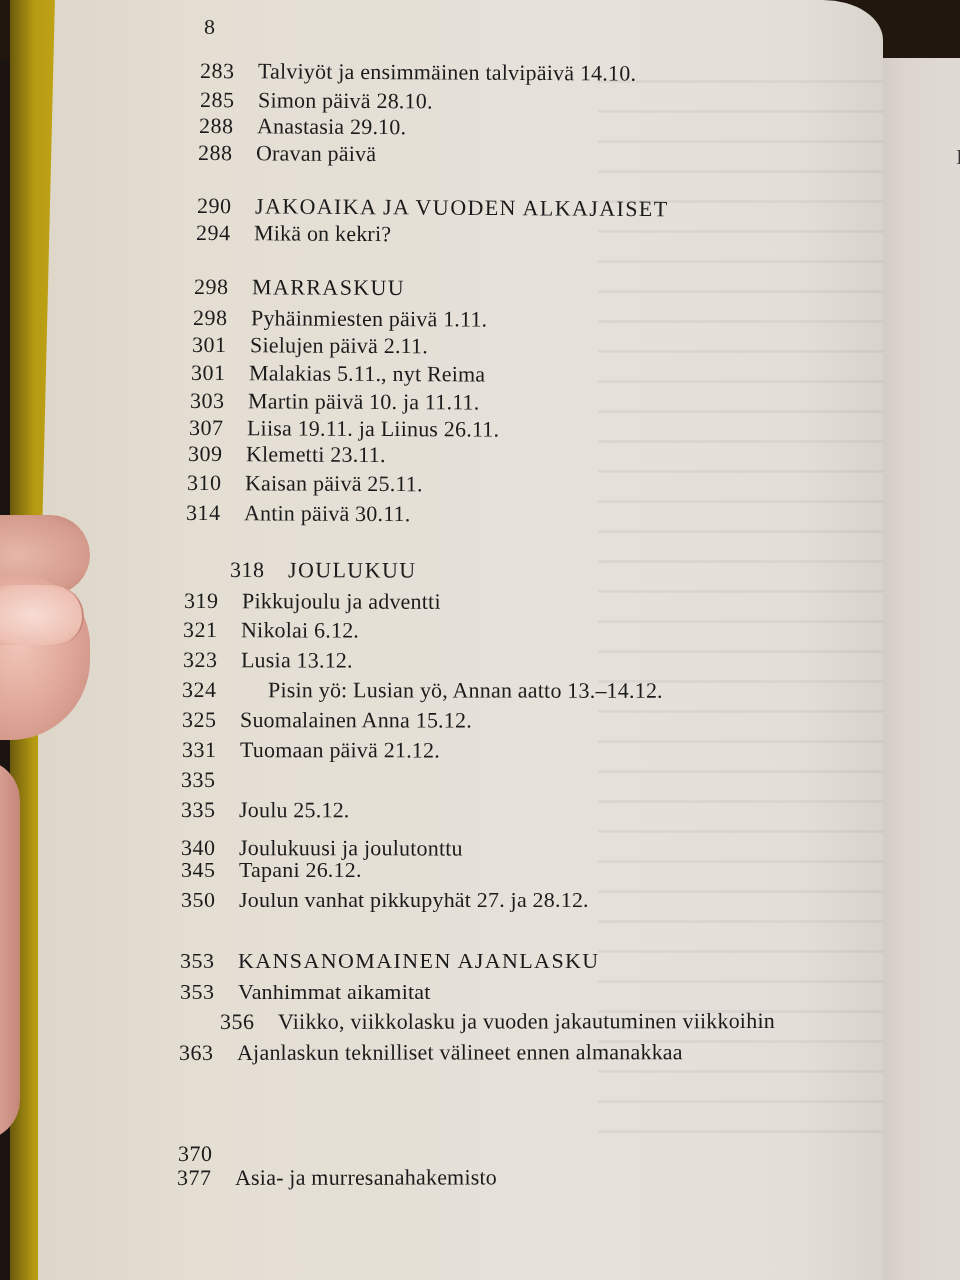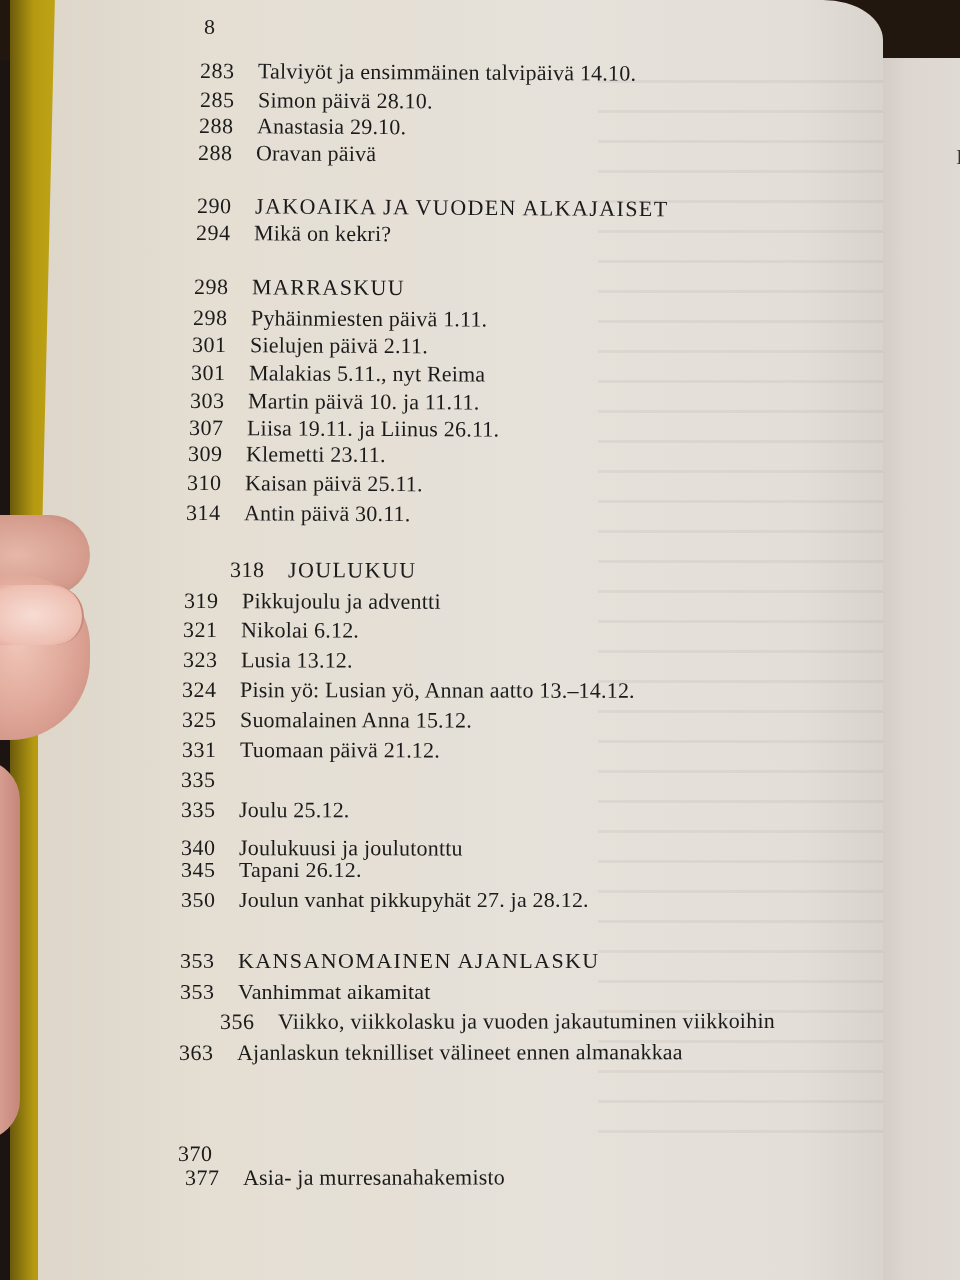--- a/index.html
+++ b/index.html
@@ -155,21 +155,21 @@
         <span class="toc-title">Pikkujoulu ja adventti</span>
       </div>
       <div class="toc-row" style="left: 183px; top: 617px; transform: rotate(0.2deg);">
         <span class="toc-num">321</span>
         <span class="toc-title">Nikolai 6.12.</span>
       </div>
       <div class="toc-row" style="left: 183px; top: 647px; transform: rotate(0.2deg);">
         <span class="toc-num">323</span>
         <span class="toc-title">Lusia 13.12.</span>
       </div>
-      <div class="toc-row" style="left: 182px; top: 677px; transform: rotate(0.1deg);">
+      <div class="toc-row" style="left: 182px; top: 677px; transform: rotate(0.1deg); gap: 28px;">
         <span class="toc-num">324</span>
         <span class="toc-title">Pisin yö: Lusian yö, Annan aatto 13.–14.12.</span>
       </div>
       <div class="toc-row" style="left: 182px; top: 707px; transform: rotate(0.1deg);">
         <span class="toc-num">325</span>
         <span class="toc-title">Suomalainen Anna 15.12.</span>
       </div>
       <div class="toc-row" style="left: 182px; top: 737px; transform: rotate(0.1deg);">
         <span class="toc-num">331</span>
         <span class="toc-title">Tuomaan päivä 21.12.</span>
@@ -205,18 +205,18 @@
         <span class="toc-num">356</span>
         <span class="toc-title">Viikko, viikkolasku ja vuoden jakautuminen viikkoihin</span>
       </div>
       <div class="toc-row" style="left: 179px; top: 1040px; transform: rotate(-0.1deg);">
         <span class="toc-num">363</span>
         <span class="toc-title">Ajanlaskun teknilliset välineet ennen almanakkaa</span>
       </div>
       <div class="toc-row heading" style="left: 178px; top: 1102px; transform: rotate(-0.1deg); margin-top: 39px;">
         <span class="toc-num">370</span>
       </div>
-      <div class="toc-row" style="left: 185px; top: 1165px; transform: rotate(-0.1deg);">
+      <div class="toc-row" style="left: 177px; top: 1165px; transform: rotate(-0.1deg);">
         <span class="toc-num">377</span>
         <span class="toc-title">Asia- ja murresanahakemisto</span>
       </div>
     </div>
 </div>
 
 </body></html>

